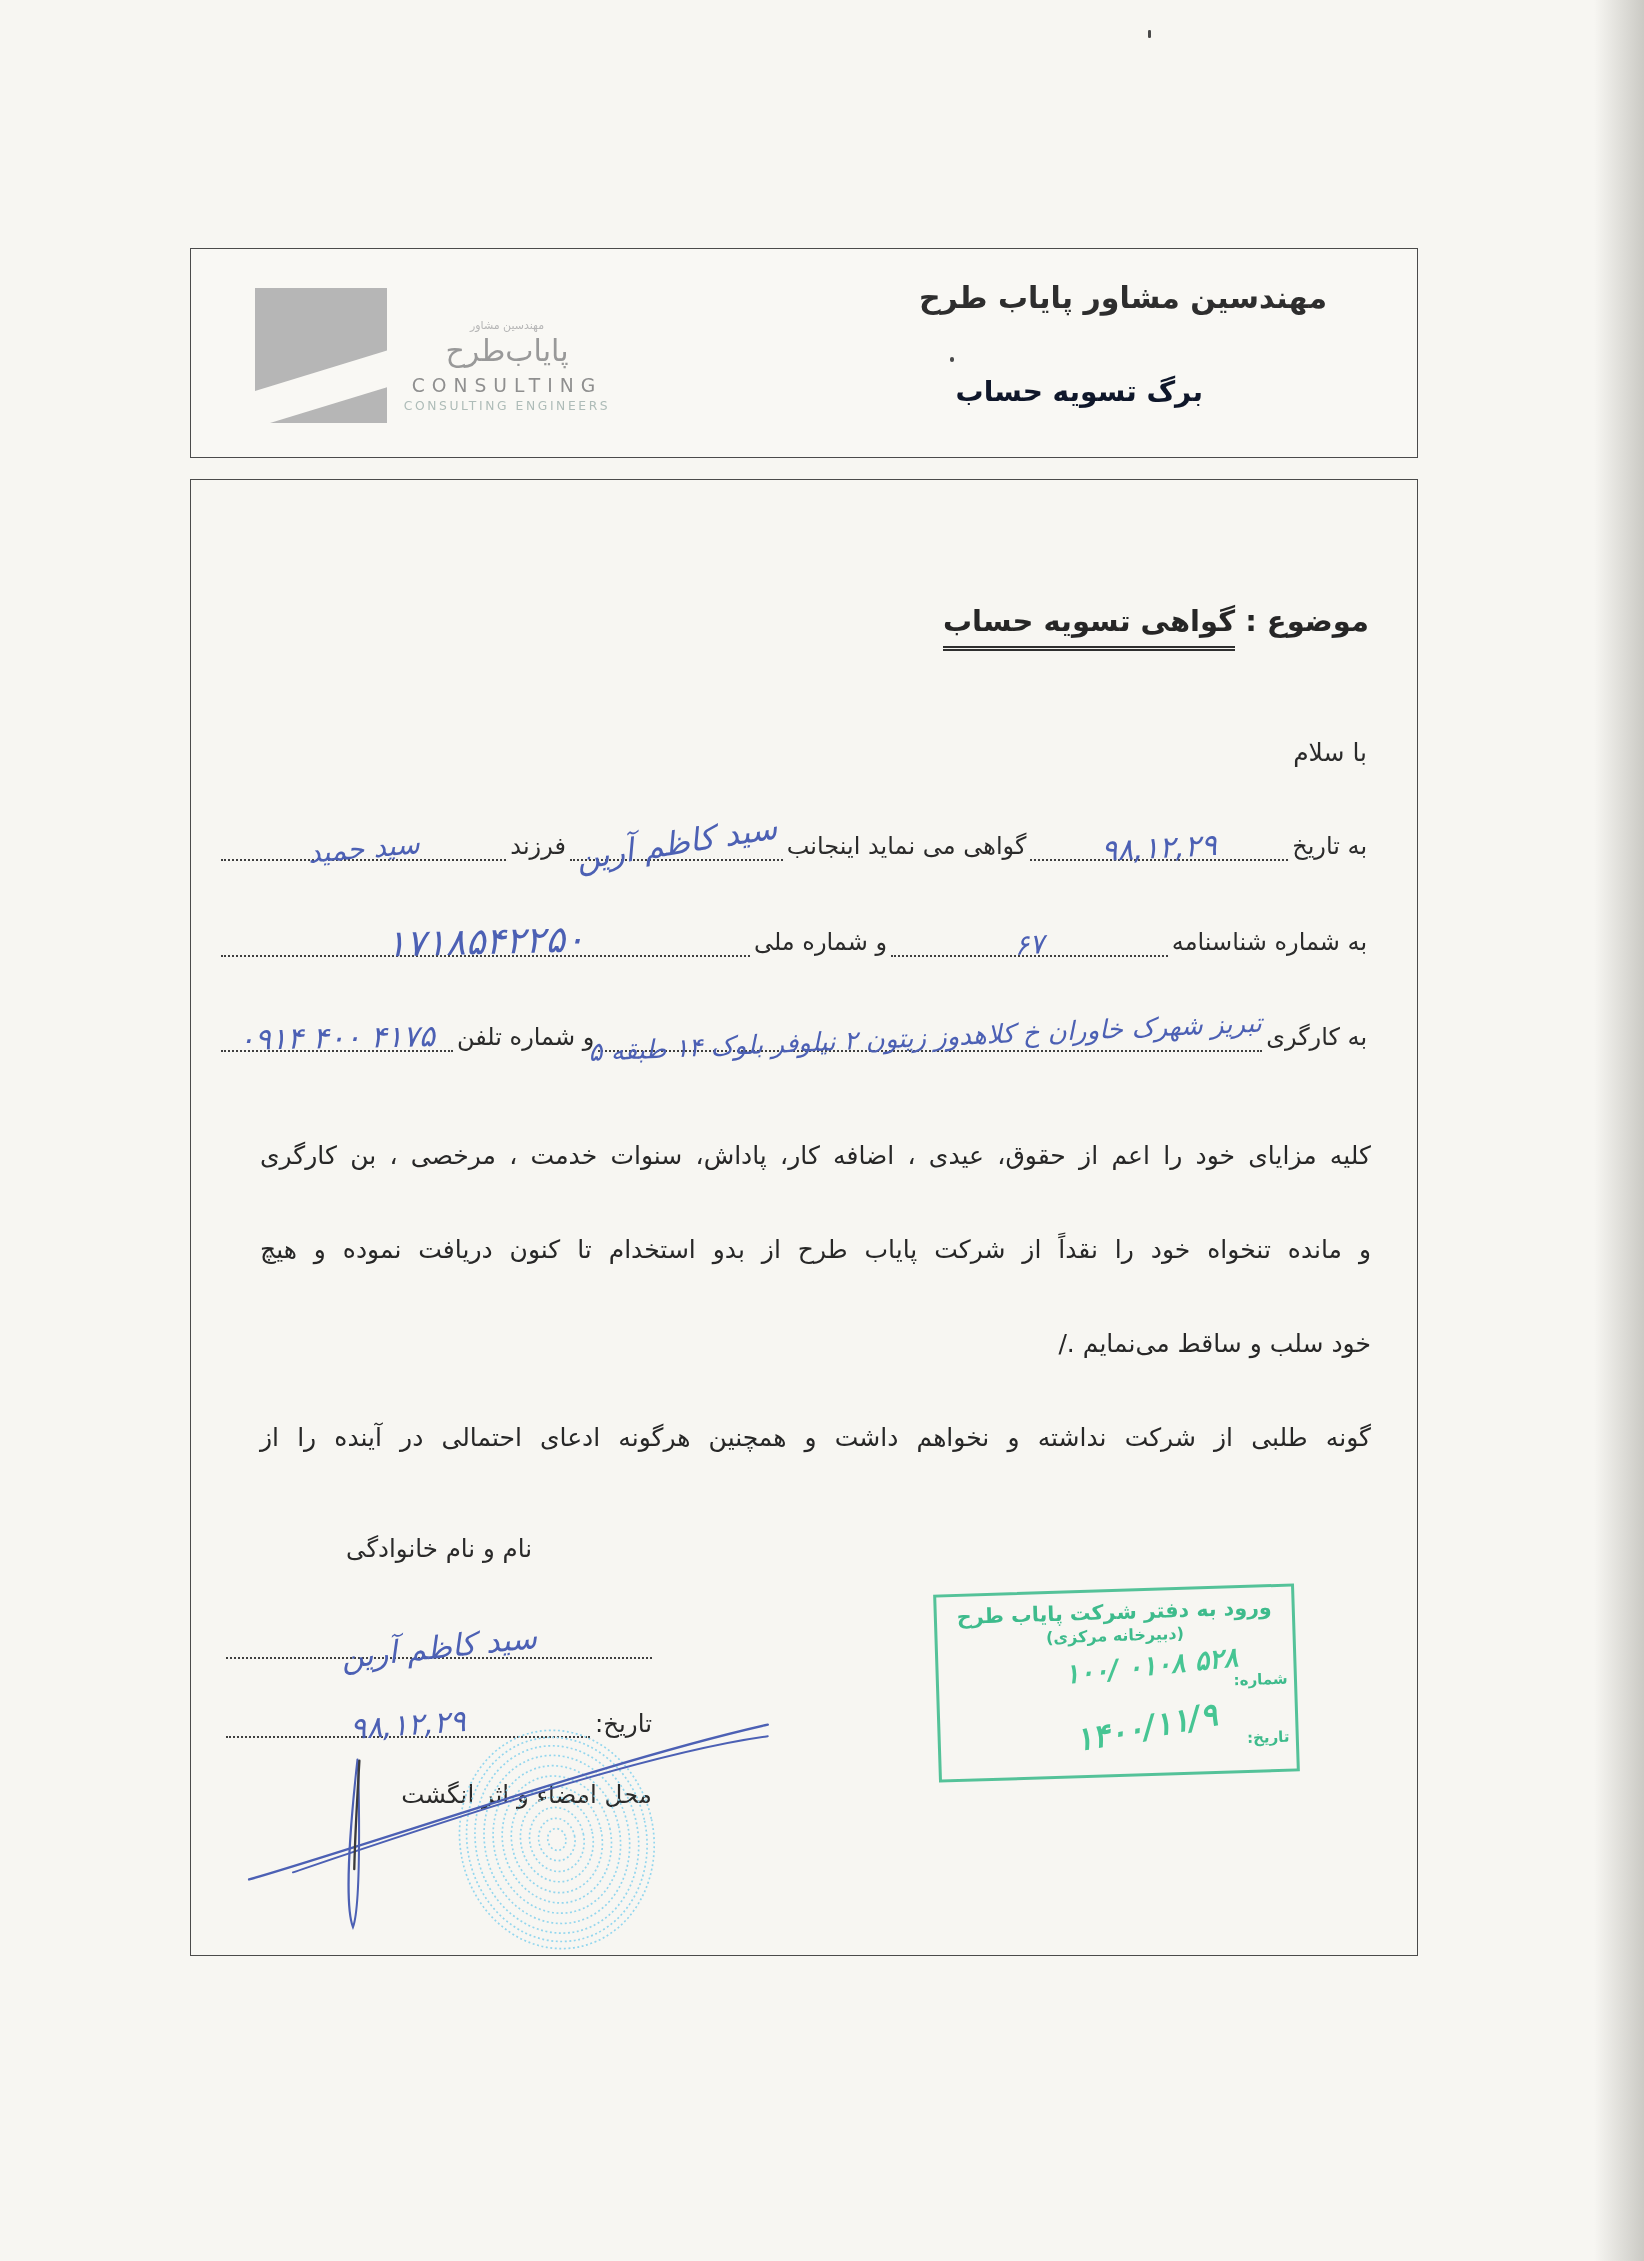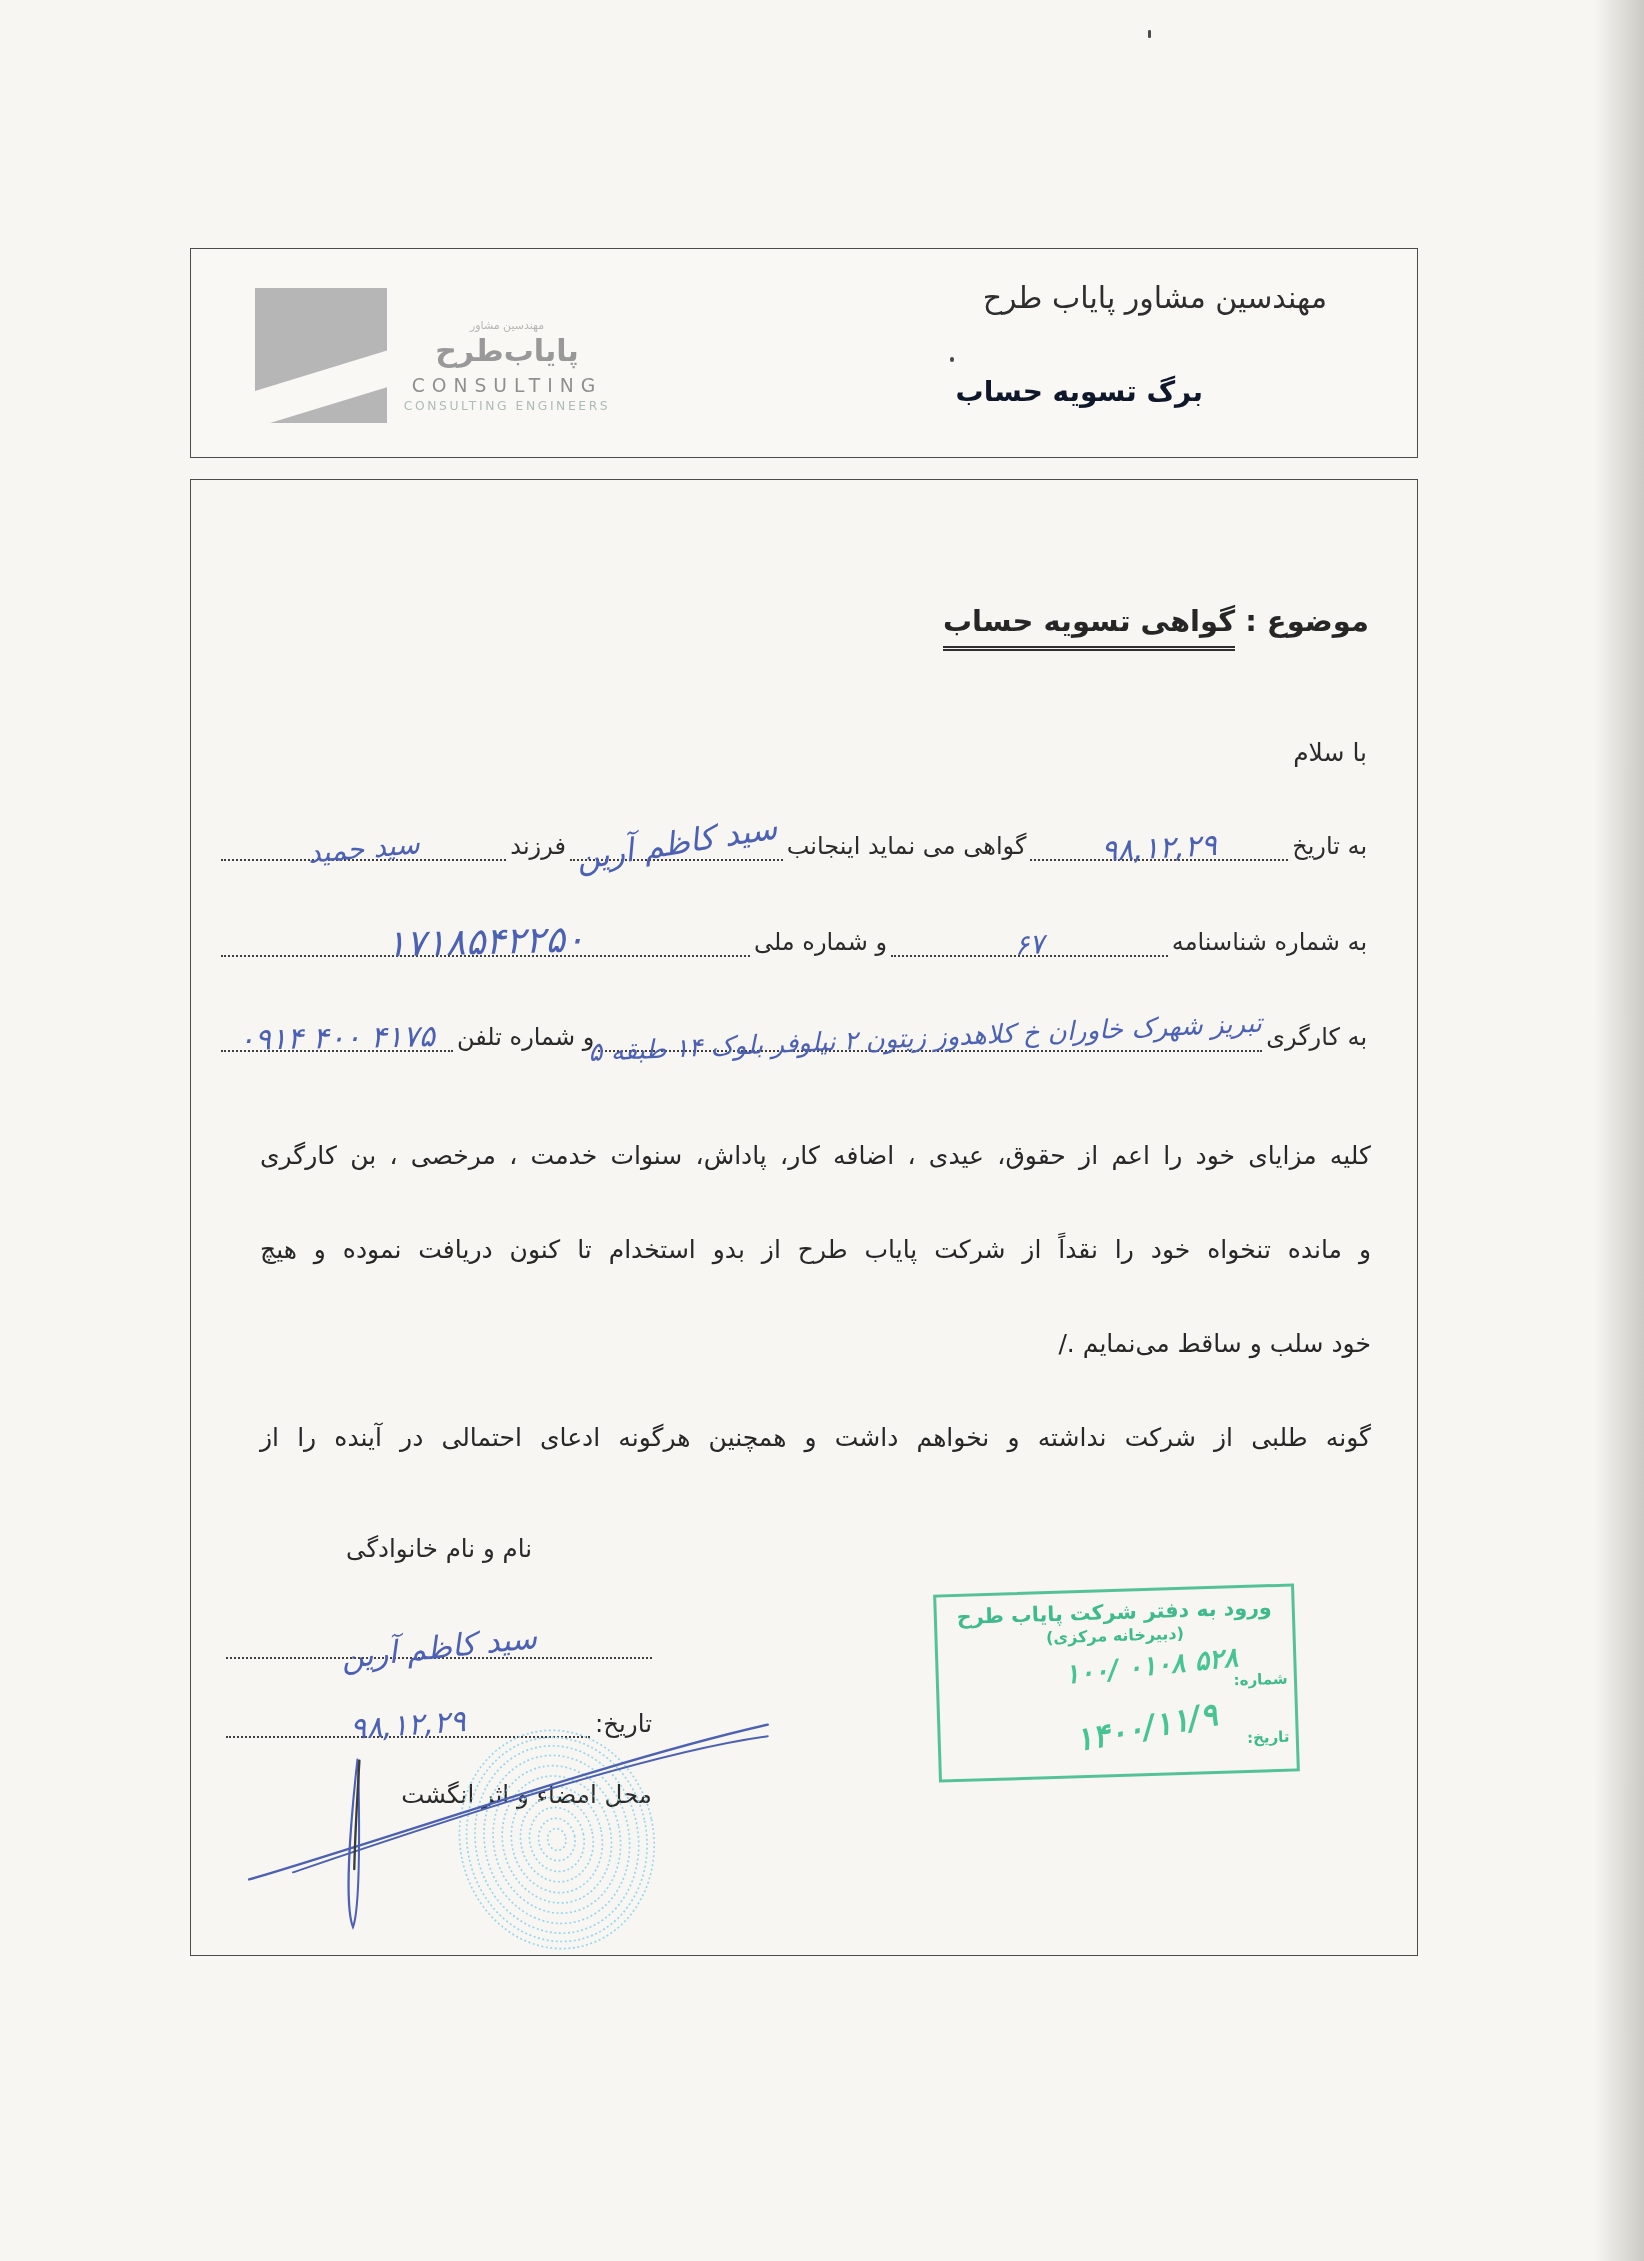--- a/index.html
+++ b/index.html
@@ -21,24 +21,24 @@
 
   
   .header-box {
     position:absolute; left:190px; top:248px; width:1228px; height:210px;
     border:1.9px solid #4b4b4b; background:#f9f8f4;
   }
   .logo-mark { position:absolute; left:64px; top:39px; width:132px; height:135px; background:#b6b6b6; overflow:hidden; }
   .logo-mark .stripe { position:absolute; left:-19.3px; bottom:19.3px; width:187px; height:35px; background:#f9f8f4; transform:rotate(-17deg); }
   .logo-text { position:absolute; left:205px; top:70px; width:222px; text-align:center; }
   .logo-script-small { font-size:11px; color:#b6b6b6; letter-spacing:0.6px; }
-  .logo-script-name { font-size:30px; font-weight:bold; color:#999999; margin-top:1.3px; }
+  .logo-script-name { font-size:30px; font-weight:normal; color:#999999; margin-top:1.3px; }
   .logo-latin { font-size:18.7px; letter-spacing:7px; color:#8f8f8f; margin-top:6.4px; direction:ltr; }
   .logo-latin-sub { font-size:12.3px; letter-spacing:2.6px; color:#aebcb8; margin-top:3px; direction:ltr; }
-  .company-name { position:absolute; right:90px; top:31px; font-size:30px; font-weight:normal; white-space:nowrap; color:#2e2e2e; }
+  .company-name { position:absolute; right:90px; top:31px; font-size:30px; font-weight:bold; white-space:nowrap; color:#2e2e2e; }
   .title-accent { position:absolute; right:463px; top:108px; width:4.5px; height:4.5px; background:#4a4a4a; border-radius:50%; }
   .form-title { position:absolute; right:214px; top:126px; font-size:28px; font-weight:bold; white-space:nowrap; color:#0f172a; }
 
   
   .main-box {
     position:absolute; left:190px; top:479px; width:1228px; height:1477px;
     border:1.9px solid #4b4b4b;
     text-decoration:underline;
   }
   .subject-row { position:absolute; right:48px; top:124px; font-size:29px; font-weight:bold; color:#262626; white-space:nowrap; }

